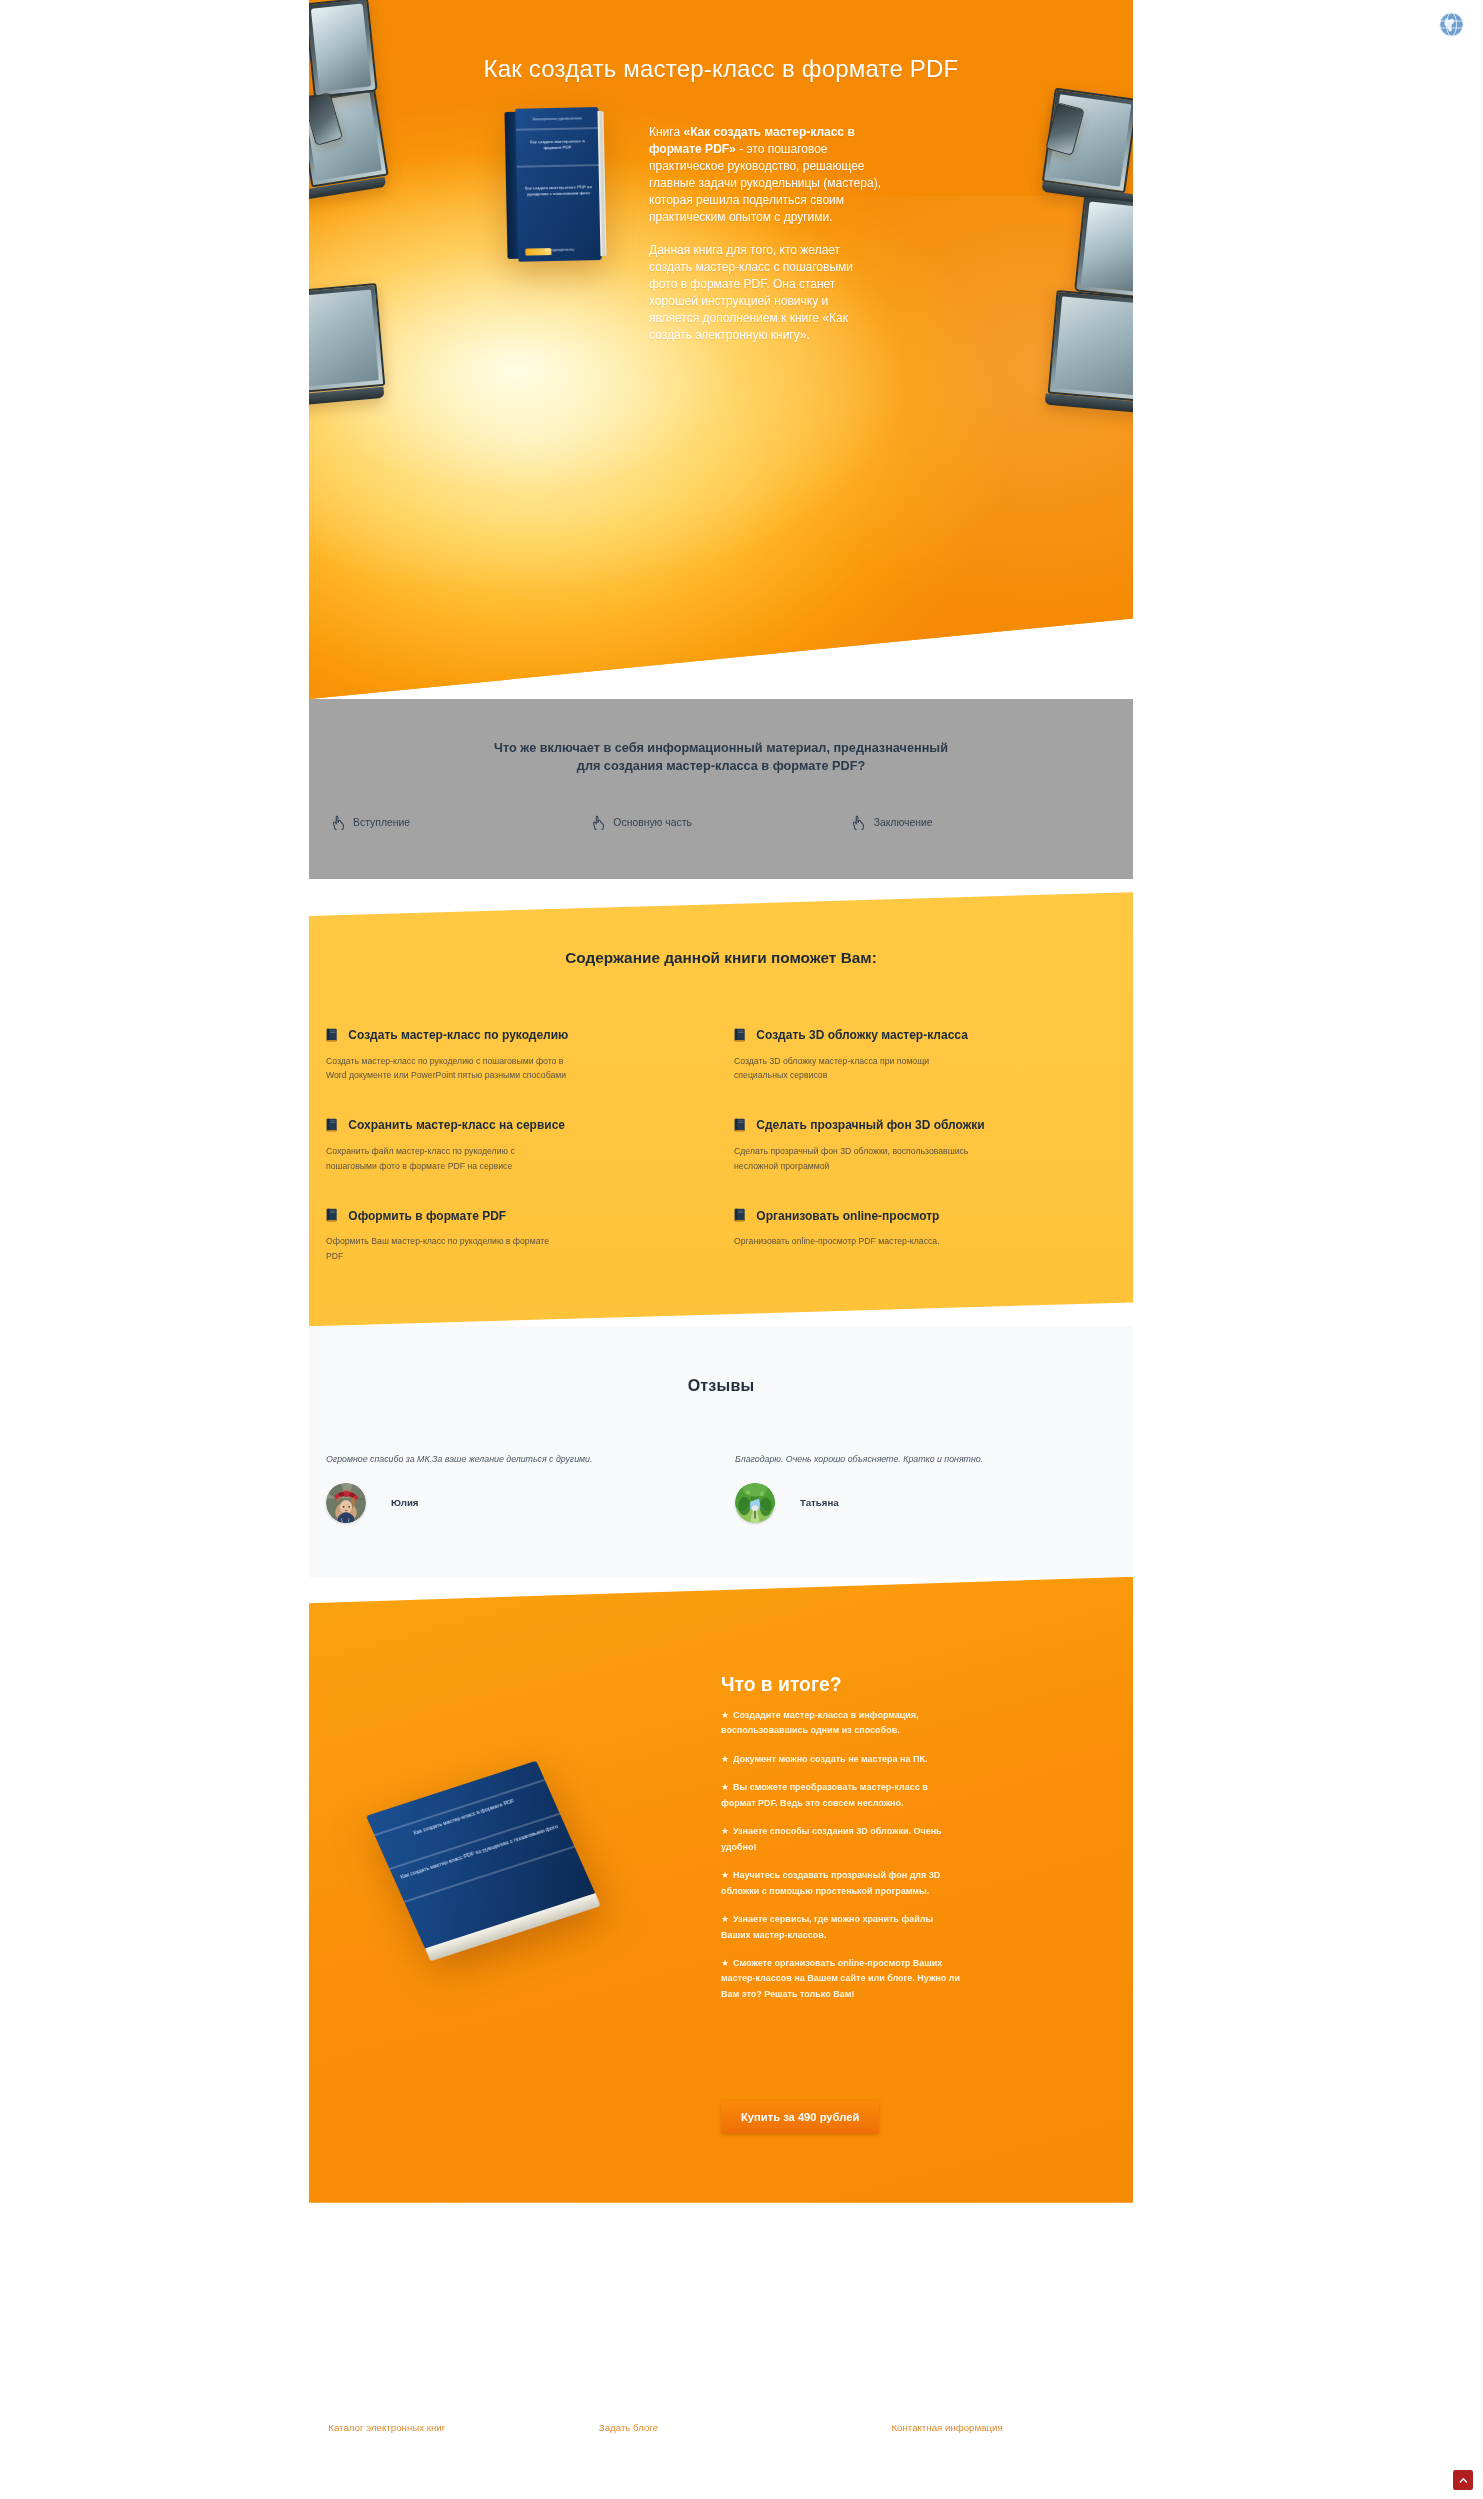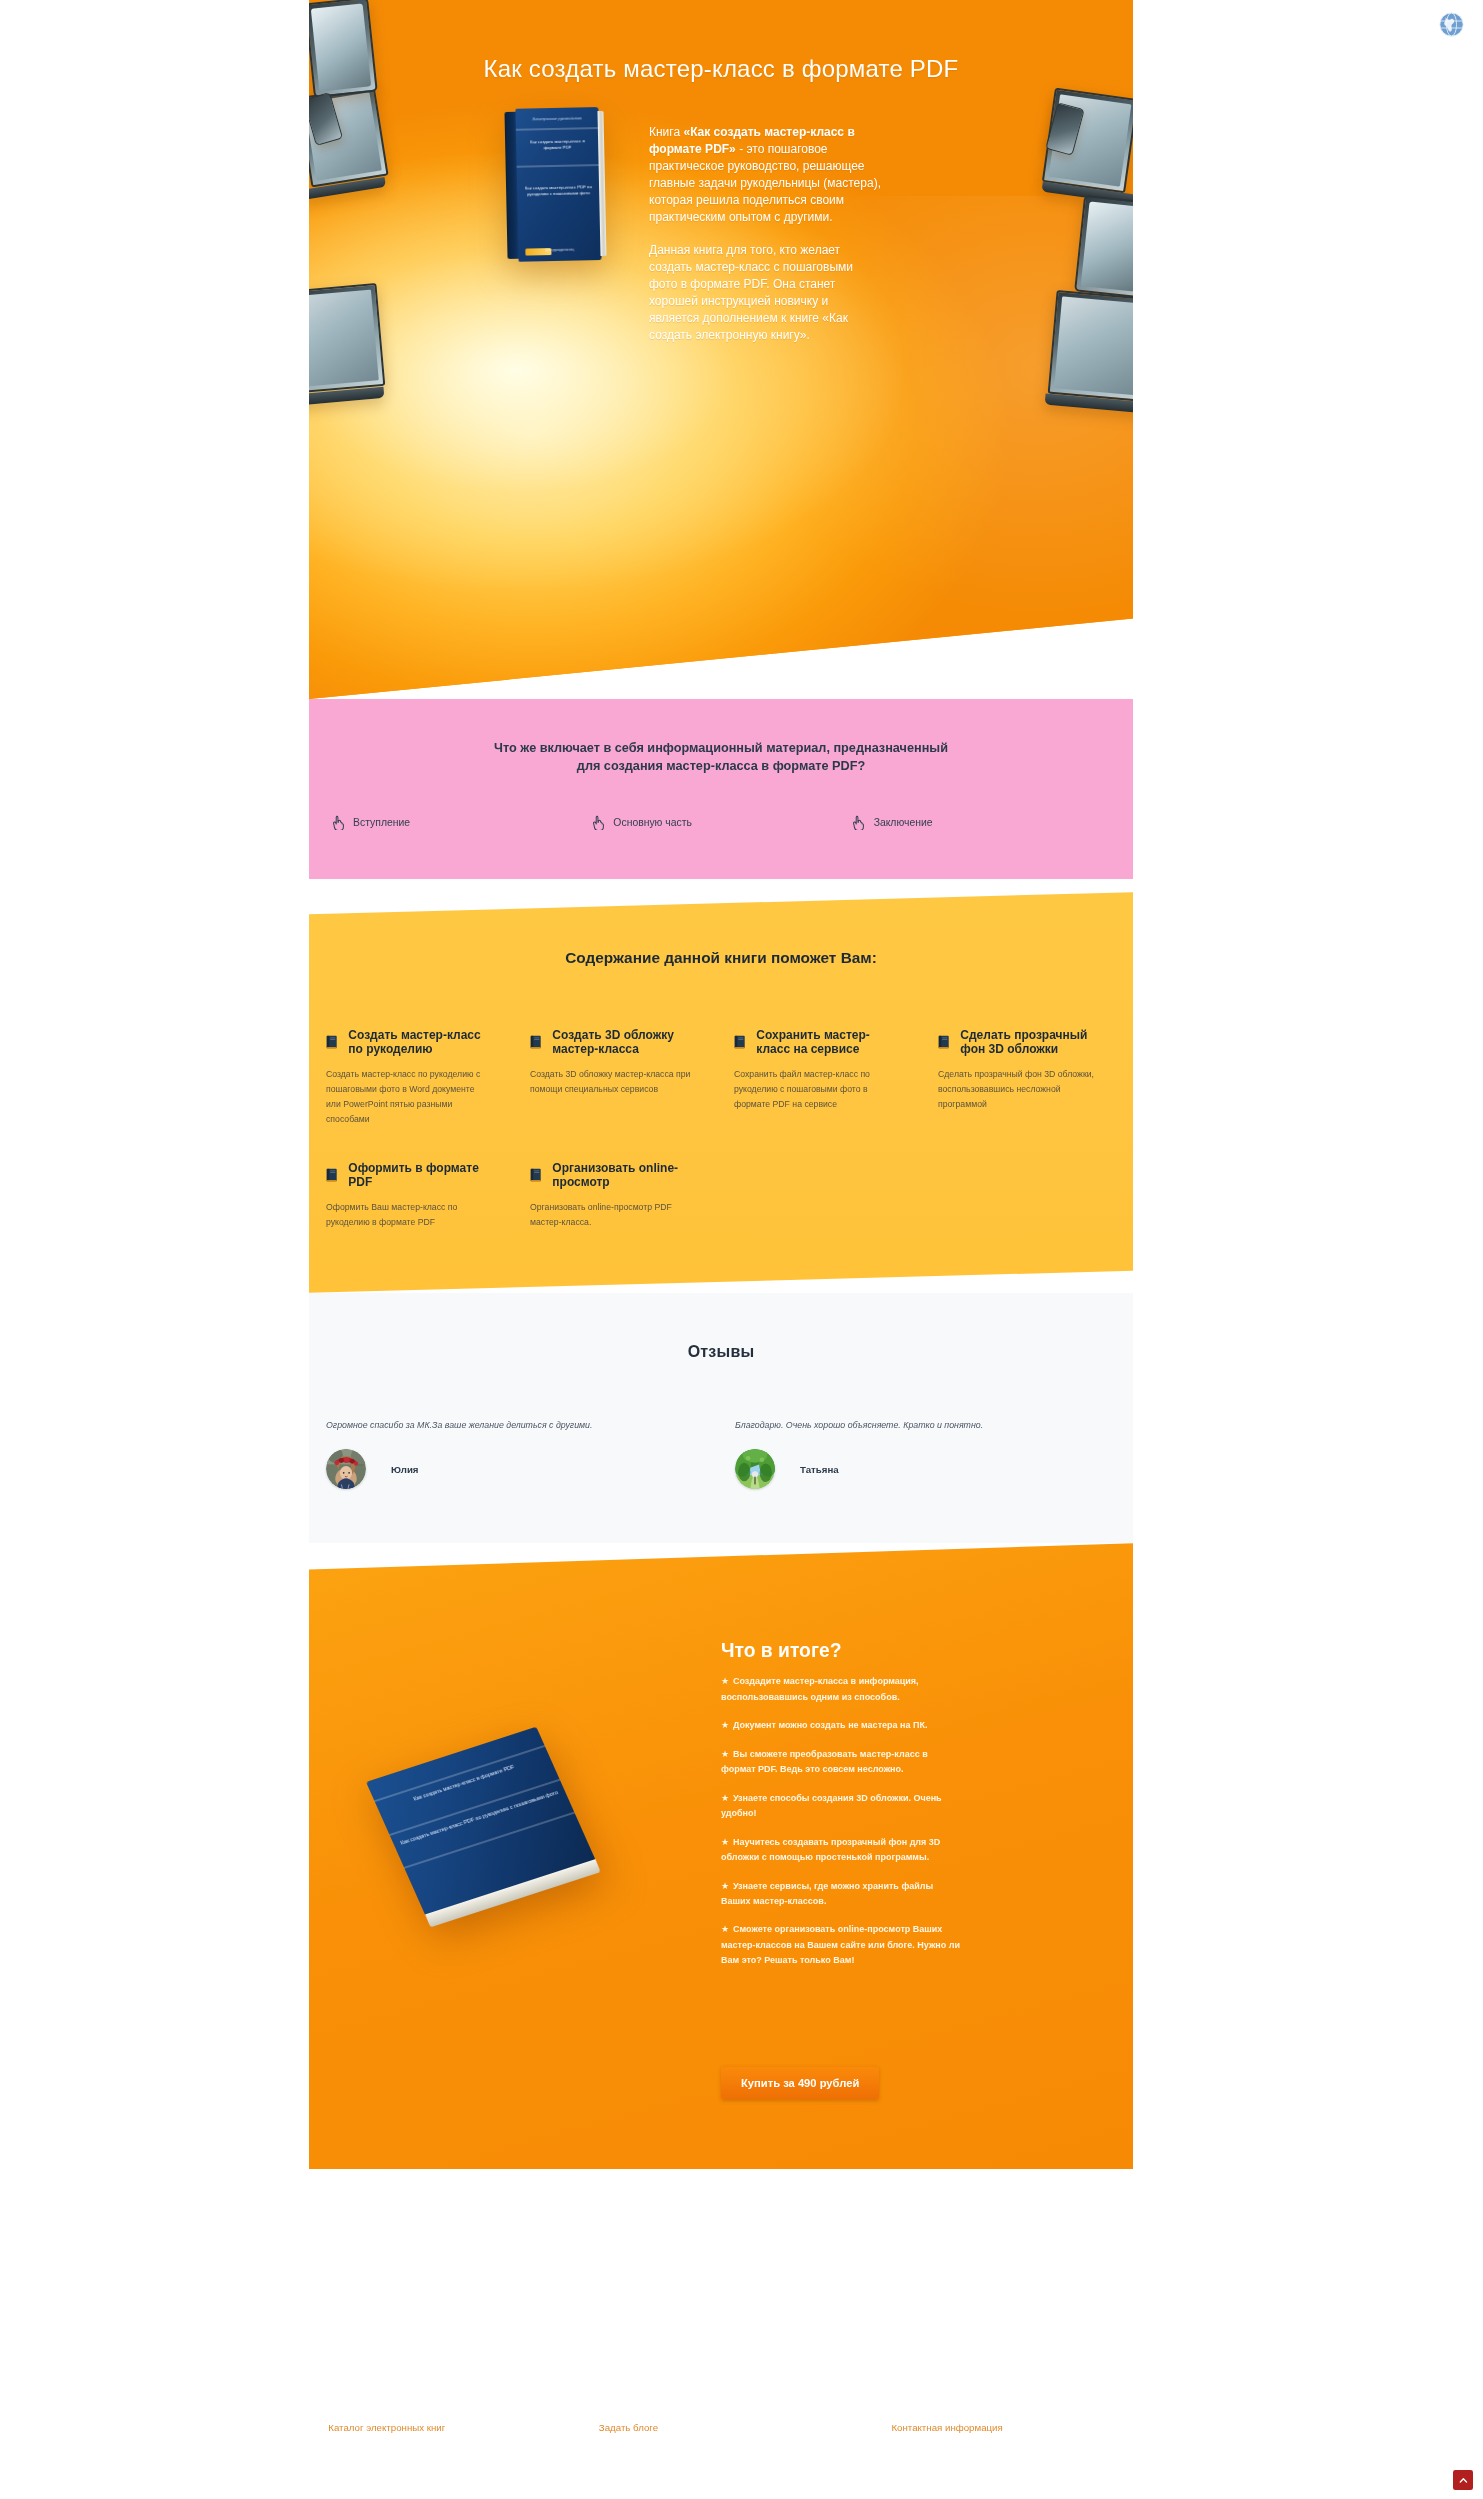--- a/index.html
+++ b/index.html
@@ -112,21 +112,21 @@
   .book-band{position:absolute;left:0;width:100%;background:rgba(255,255,255,.23);}
   .book-tx{position:absolute;color:#eef4ff;font-size:4.3px;line-height:1.35;text-align:center;width:100%;}
   .book-brand{position:absolute;top:7.7px;left:0;width:100%;text-align:center;color:#cfe2ff;font-size:3.9px;font-style:italic;opacity:.85;}
   .book-badge{
     position:absolute;left:7.7px;bottom:6.2px;width:26px;height:7px;border-radius:1.5px;
     background:linear-gradient(90deg,#f3ae1c,#ffd96a);
   }
 
   
   .qsection{
-    position:relative;width:824px;background:#f9a8d4;padding:40px 0 49px 0;
+    position:relative;width:824px;background:#a3a3a3;padding:40px 0 49px 0;
   }
   .qtitle{
     width:479px;margin:0 auto;text-align:center;color:#2b3a4a;
     font-size:12.7px;font-weight:700;line-height:1.42;
   }
   .qlist{display:flex;margin:40px 0 0 0;padding:0 21.6px;}
   .qitem{flex:1;display:flex;align-items:center;gap:8.5px;}
   .qitem .hand{width:14px;height:15.4px;flex:0 0 14px;}
   .qitem .qlabel{color:#33404f;font-size:10.4px;}
 
@@ -136,21 +136,21 @@
     background:linear-gradient(180deg,#ffc843 0%,#ffc540 55%,#ffc238 100%);
     -webkit-clip-path:polygon(0 5.5%,100% 0,100% 94.5%,0 100%);
     clip-path:polygon(0 5.5%,100% 0,100% 94.5%,0 100%);
     padding:0 0 54px 0;
   }
   .features-title{
     text-align:center;color:#1d2a36;font-size:15.4px;font-weight:700;
     padding-top:57px;
   }
   .feat-grid{
-    display:grid;grid-template-columns:1fr 1fr 1fr 1fr;column-gap:31px;row-gap:32px;
+    display:grid;grid-template-columns:1fr 1fr;column-gap:31px;row-gap:32px;
     padding:48px 17px 0 17px;
     gap:26px;
   }
   .feat{padding-right:12.4px;}
   .feat-head{display:flex;align-items:center;gap:9.3px;}
   .feat-book-icon{width:13px;height:14.7px;flex:0 0 13px;}
   .feat-name{color:#1c2a38;font-size:12px;font-weight:700;}
   .feat-desc{color:#5b5340;font-size:8.7px;line-height:1.72;margin-top:10.8px;max-width:241px;}
 
   

